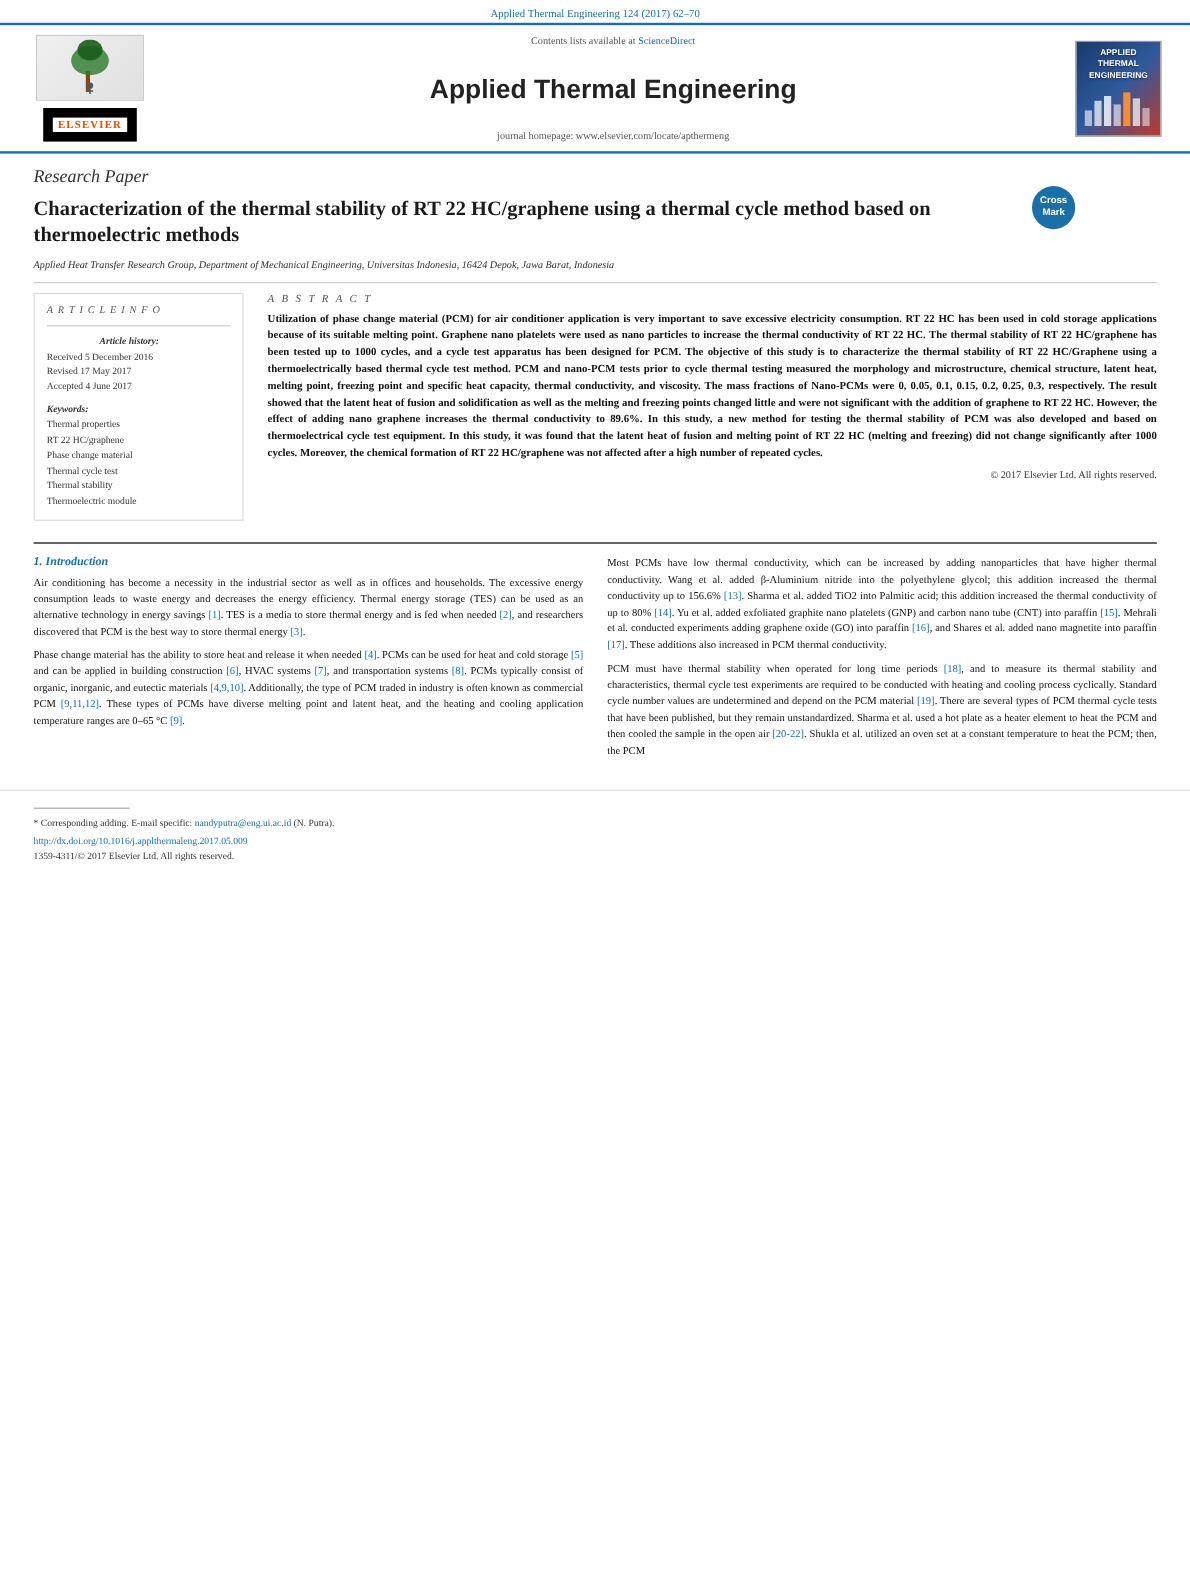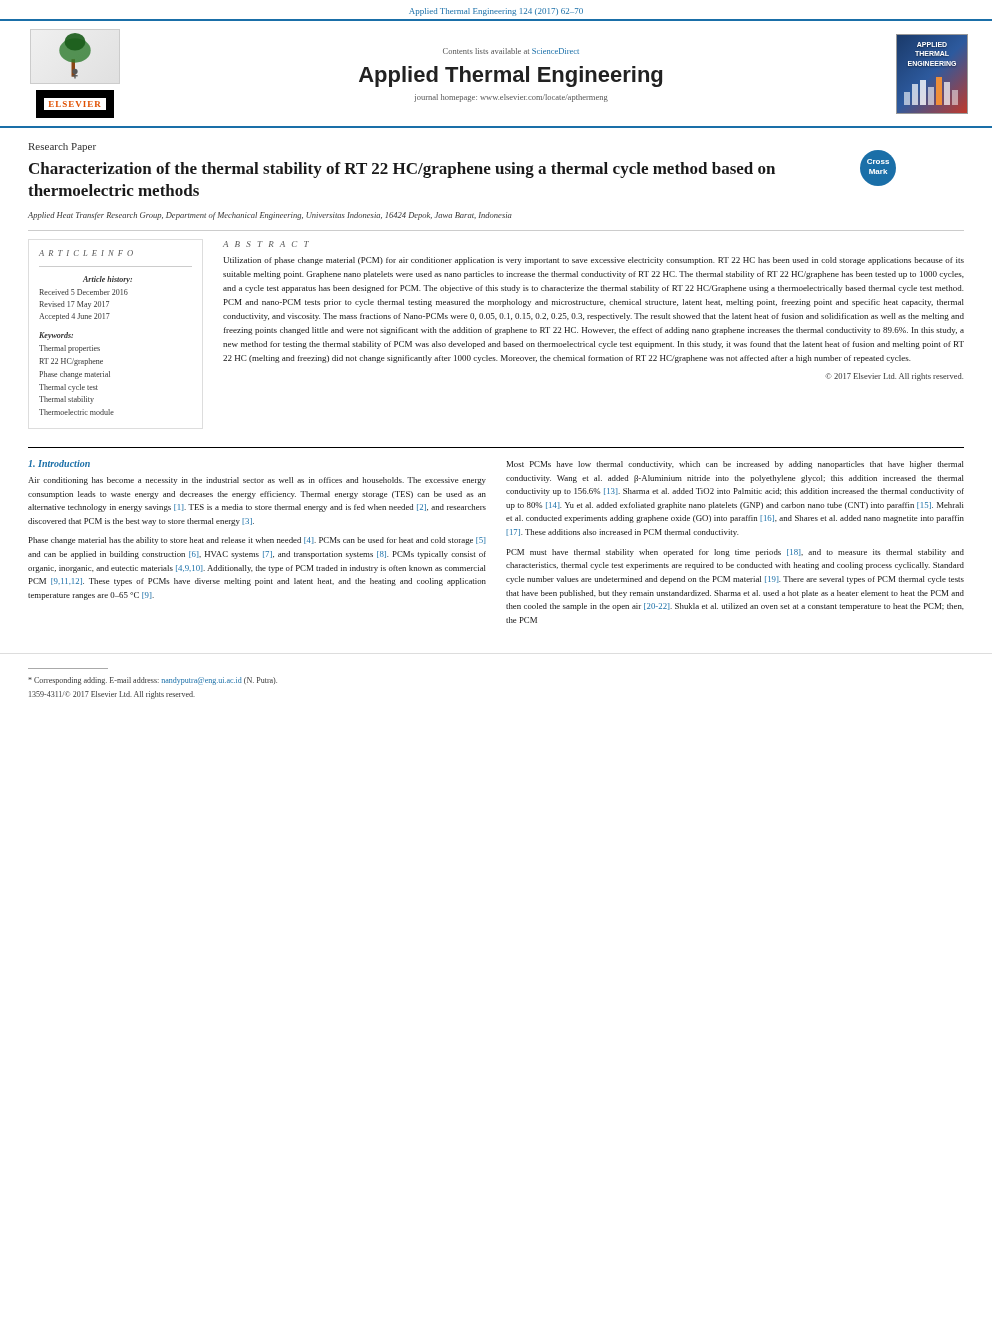--- a/index.html
+++ b/index.html
@@ -70,21 +70,21 @@
       text-align: center;
       border: 8px solid #000000;
       padding: 1px 4px;
       margin-top: 2px;
     }
     .journal-header-center {
       flex: 1;
       display: flex;
       flex-direction: column;
       align-items: center;
-      justify-content: center;
+      justify-content: space-between;
     }
     .sciencedirect-link {
       font-size: 8.5px;
       color: #555;
       margin-bottom: 2px;
     }
     .journal-title-main {
       font-size: 22px;
       font-weight: bold;
       color: #222;
@@ -115,21 +115,22 @@
       font-size: 6px;
       font-family: Arial, sans-serif;
       text-align: center;
       padding: 4px;
     }
     
     .content-area {
       padding: 12px 28px 12px 28px;
     }
     .paper-type {
-      font-size: 11px;
+      font-size: 15px;
+      font-style: italic;
       color: #333;
       margin-bottom: 6px;
     }
     .paper-title {
       font-size: 17px;
       font-weight: bold;
       color: #1a1a1a;
       line-height: 1.3;
       margin-bottom: 8px;
       max-width: 820px;
@@ -224,20 +225,21 @@
       text-transform: uppercase;
       color: #555;
       font-style: italic;
       margin-bottom: 5px;
     }
     .abstract-text {
       font-size: 9px;
       line-height: 1.55;
       color: #111;
       text-align: justify;
+      font-weight: bold;
     }
     .copyright-line {
       font-size: 8.5px;
       color: #333;
       text-align: right;
       margin-top: 5px;
     }
     
     .body-divider {
       border: none;
@@ -429,20 +431,23 @@
       </div>
 
     </div>
   </div>
 
   <div class="footer-area">
     <hr class="footnote-divider">
     <div class="footnote-text">
       <span>* Corresponding adding.</span>
       <span> </span>
-      <span>E-mail address:</span>
+      <span>E-mail specific:</span>
       <span style="color:#1a6fa8;">nandyputra@eng.ui.ac.id</span>
       <span>(N. Putra).</span>
     </div>
+    <div style="margin-top:4px;">
+      <span class="doi-link">http://dx.doi.org/10.1016/j.applthermaleng.2017.05.009</span>
+    </div>
     <div class="footnote-text" style="margin-top:2px;">1359-4311/© 2017 Elsevier Ltd. All rights reserved.</div>
   </div>
 
 </div>
 
 </body></html>

